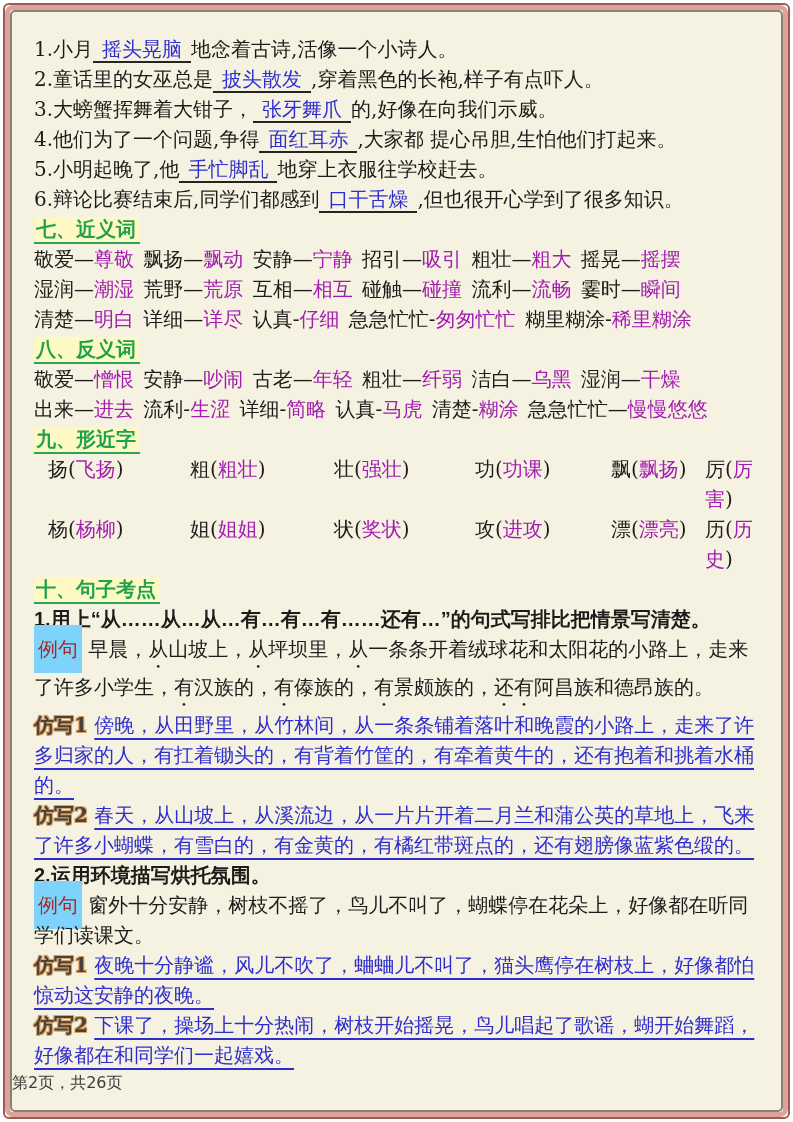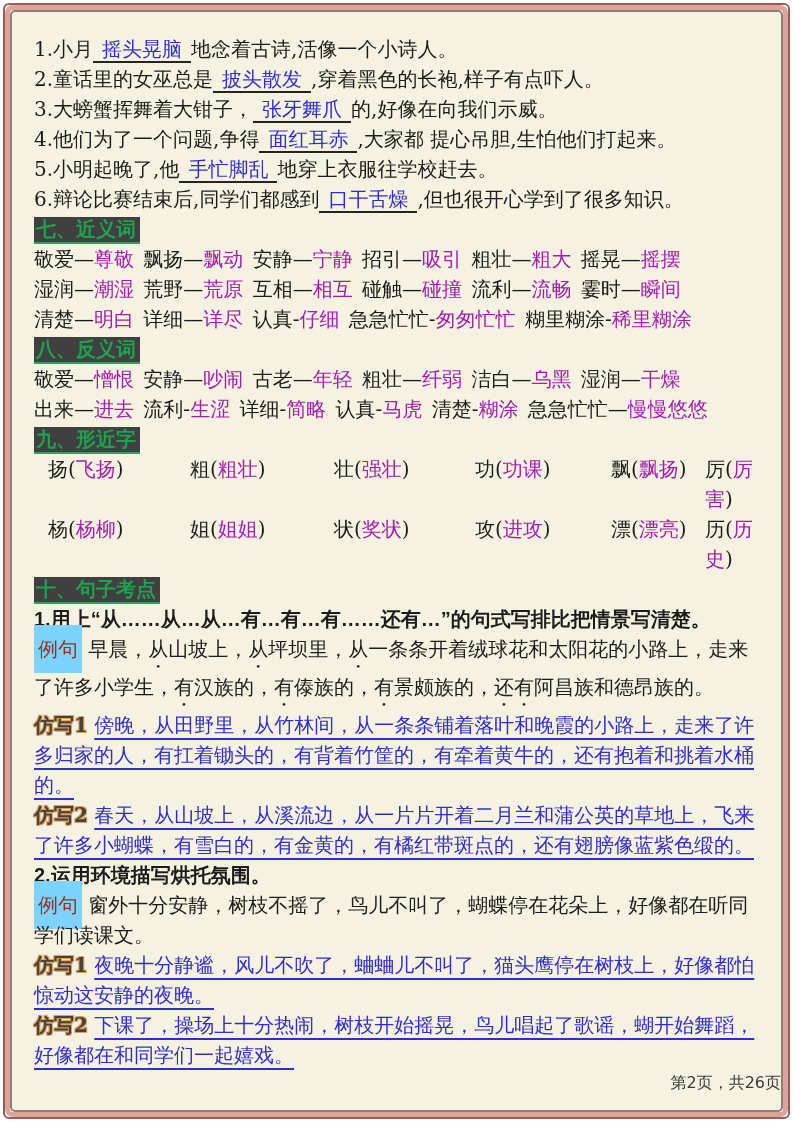--- a/index.html
+++ b/index.html
@@ -15,32 +15,32 @@
 
   .blk{font-size:20px;line-height:30px;color:#1e1c1a;word-break:break-all;}
   .blk span{white-space:pre-wrap;}
 
   .k{color:#1e1c1a;}
   .b{color:#a21caf;}
   .blank{color:#2e2ecf;border-bottom:2px solid #26241f;padding:0 9px;}
   .bl{color:#2e2ecf;text-decoration:underline;text-decoration-color:#2e2ecf;
       text-decoration-thickness:1.5px;text-underline-offset:6px;}
   .bold{font-family:Liberation Sans, sans-serif;font-weight:700;}
-  .sec{color:#1fa14f;background:#404040;border-bottom:2px solid #2aa45a;
+  .sec{color:#1fa14f;background:#fef9c3;border-bottom:2px solid #2aa45a;
        padding:0 4px 1px 2px;font-weight:600;}
   .ex{color:#9e2d24;background:#7dd3fc;padding:12px 4px;}
   .fw{color:#4a4038;font-weight:700;
       text-shadow:1px 1px 0 #d7a263,-1px -1px 0 #d7a263,1px -1px 0 #d7a263,-1px 1px 0 #d7a263;}
   .d{ -webkit-text-emphasis:filled dot #1e1c1a;-webkit-text-emphasis-position:under;
       text-emphasis:filled dot #1e1c1a;text-emphasis-position:under right;}
 
   .grid6{display:grid;grid-template-columns:142px 144px 141px 136px 94px auto;padding-left:14px;}
   .pairs{word-spacing:3px;}
 
-  .footer{position:absolute;left:0;right:0;bottom:16px;text-align:right;
+  .footer{position:absolute;left:0;right:0;bottom:16px;text-align:left;
           font-family:"DejaVu Sans",sans-serif;font-size:16px;color:#3a3a3a;}
 </style>
 </head>
 <body>
 
 <div class="frame-outer">
   <div class="frame-band">
     <div class="frame-inner">
       <main class="content" id="doc-body">
           <div class="blk line"><span class="k">1.小月</span><span class="blank">摇头晃脑</span><span class="k">地念着古诗,活像一个小诗人。</span></div>

